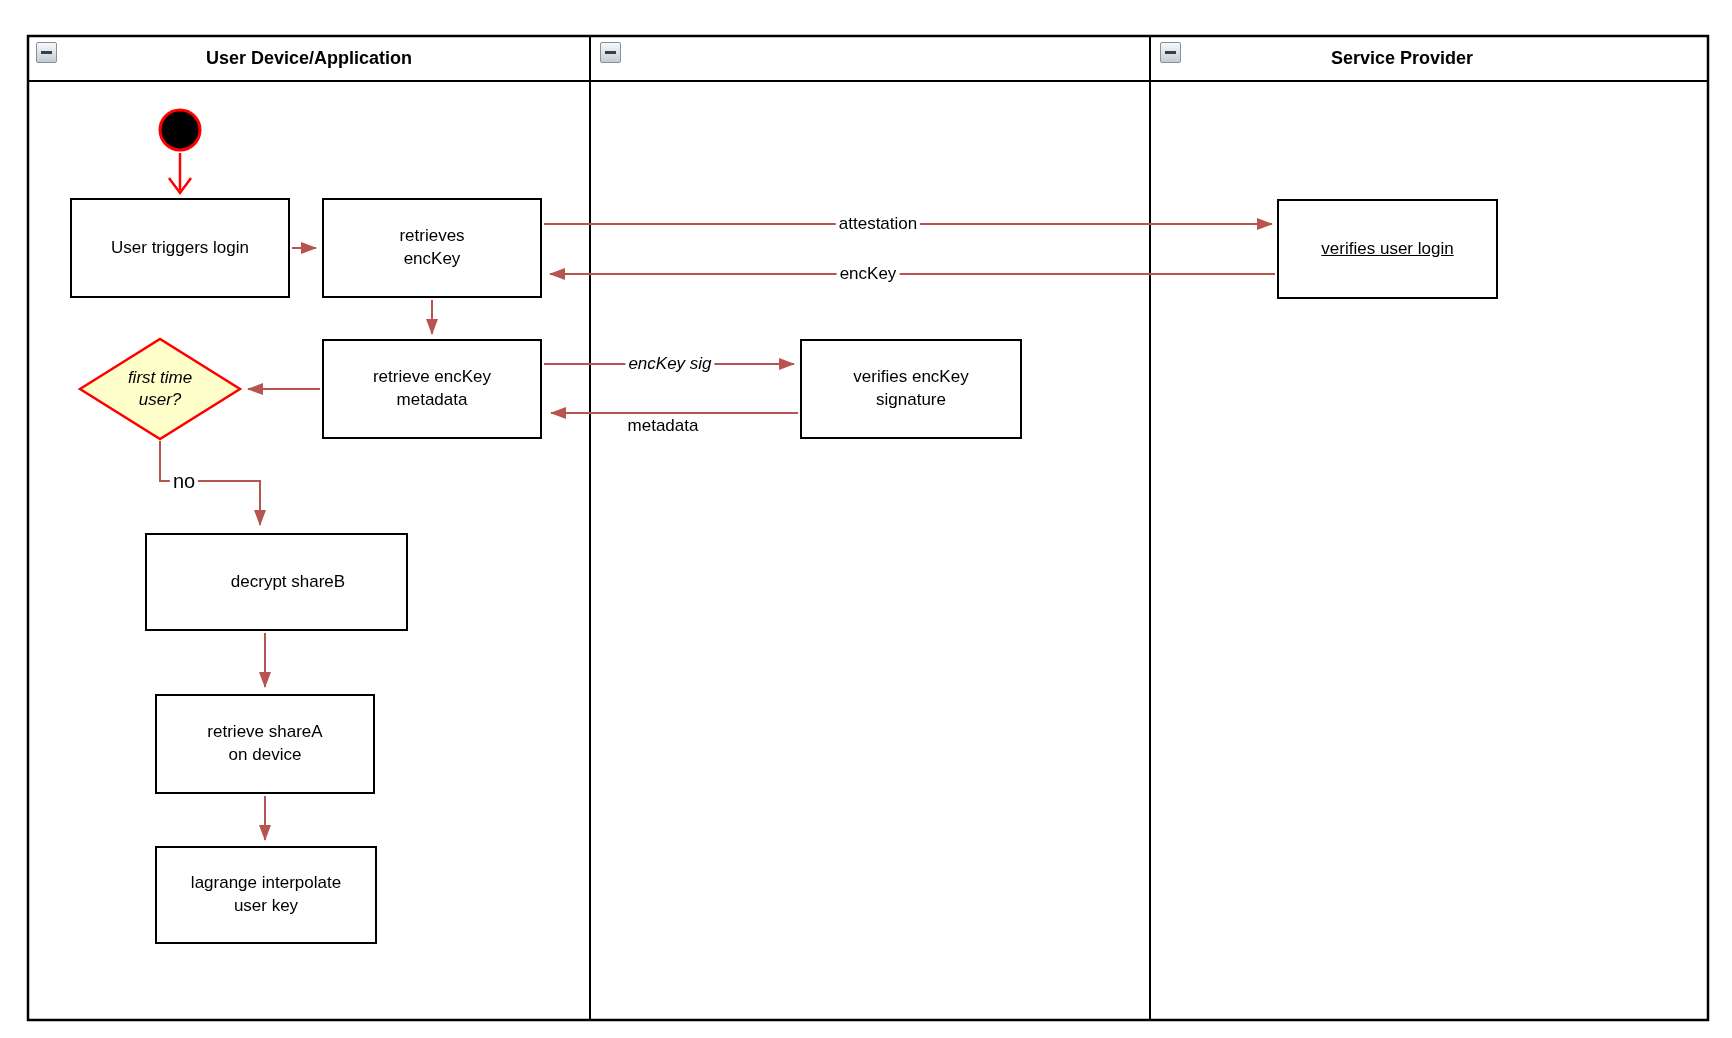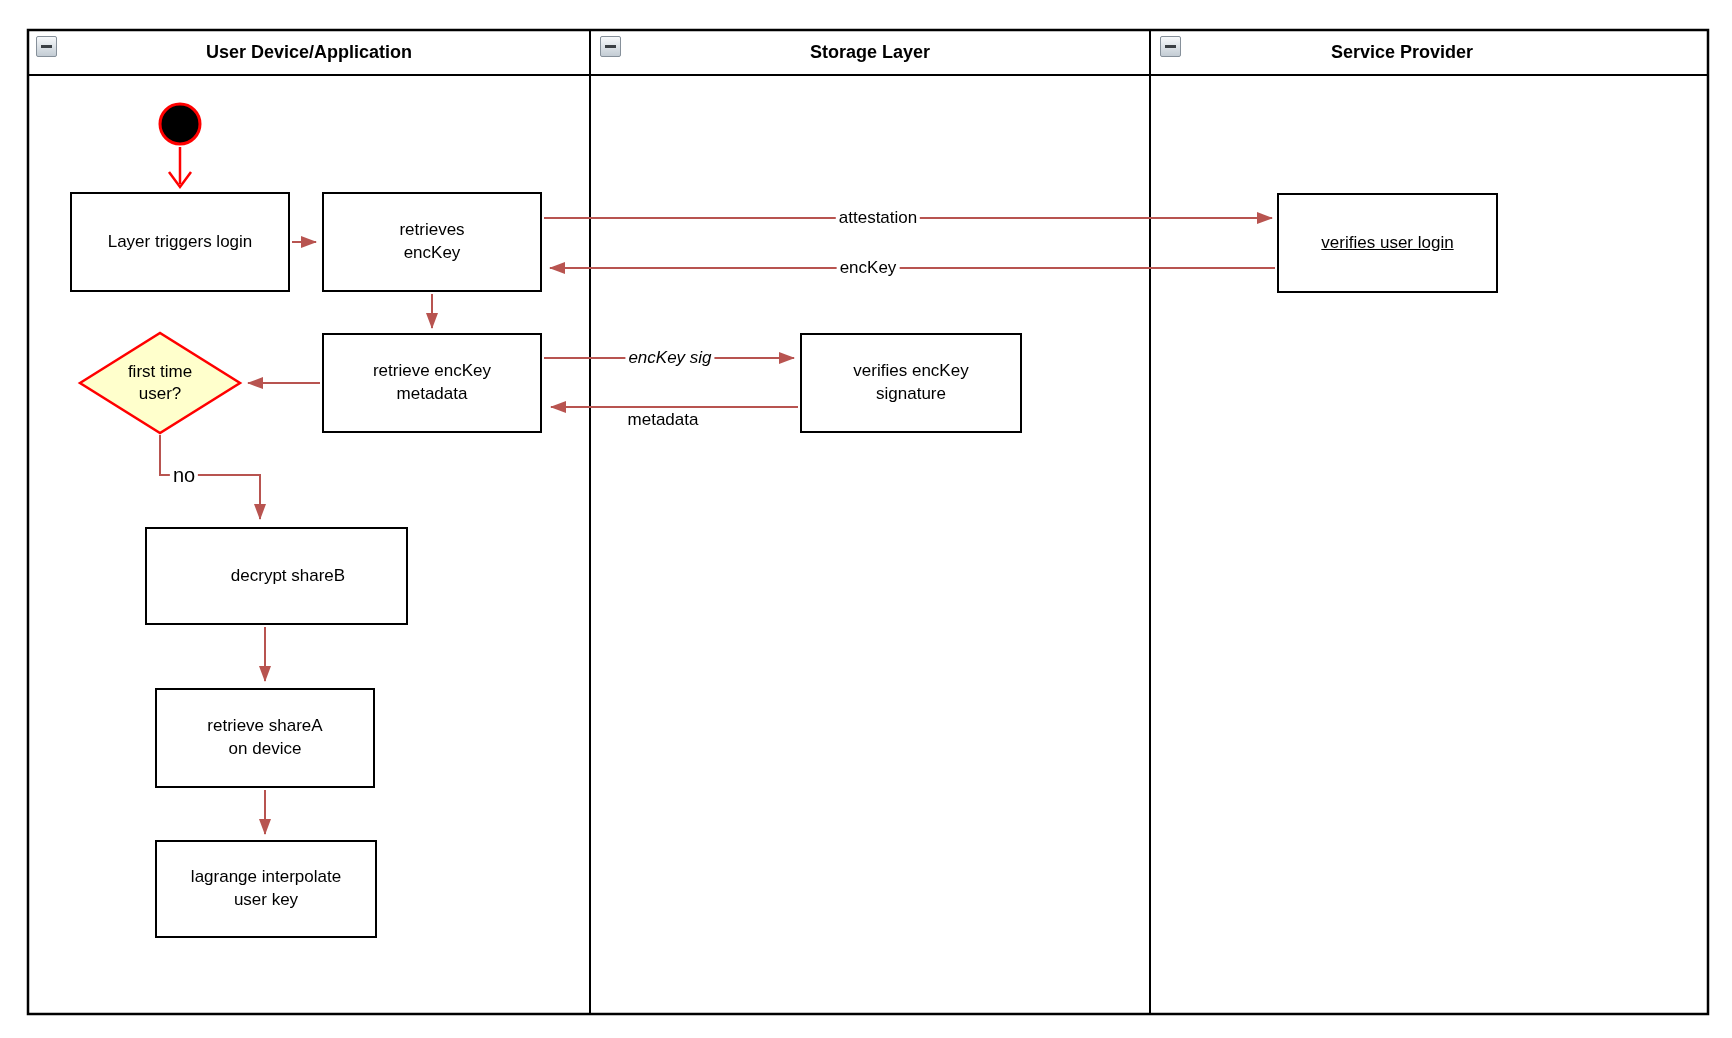--- a/index.html
+++ b/index.html
@@ -1,17 +1,17 @@
 <!DOCTYPE html>
 <html style="--arrow: #b85450; --start-arrow: #ff0000; --decision-fill: #ffffcc; --decision-border: #ff0000;"><head>
 <meta charset="utf-8">
 <style>
   html,body{margin:0;padding:0;background:#ffffff;}
   #stage{position:relative;width:1732px;height:1030px;background:#ffffff;
-         font-family:"Liberation Sans", sans-serif;color:#000;overflow:hidden;}
+         font-family:"Liberation Sans", sans-serif;color:#000;overflow:hidden;margin-top:6px;}
   svg{position:absolute;left:0;top:0;}
   .lane-title{position:absolute;top:30px;height:45px;display:flex;align-items:center;
               justify-content:center;font-weight:bold;font-size:18px;}
   .collapse-btn{position:absolute;width:19px;height:19px;border:1px solid #86909a;border-radius:2px;
                 background:linear-gradient(#f7f9fb,#c3ccd4);display:flex;align-items:center;justify-content:center;}
   .collapse-btn .bar{width:11px;height:3px;background:#3a3f44;}
   .node{position:absolute;background:#ffffff;border:2px solid #000;display:flex;align-items:center;
         justify-content:center;text-align:center;font-size:17px;line-height:1.35;white-space:pre-line;}
   .edge-label{position:absolute;transform:translate(-50%,-50%);background:#ffffff;padding:0 3px;
               font-size:17px;white-space:nowrap;text-align:center;}
@@ -54,52 +54,49 @@
     <polyline points="160,435 160,475 260,475 260,519" class="edge" marker-end="url(#ah)"></polyline>
     <line x1="265" y1="627" x2="265" y2="681" class="edge" marker-end="url(#ah)"></line>
     <line x1="265" y1="790" x2="265" y2="834" class="edge" marker-end="url(#ah)"></line>
 
     <polygon points="80,383 160,333 240,383 160,433" fill="var(--decision-fill)" stroke="var(--decision-border)" stroke-width="2.5"></polygon>
   </svg>
 
   <div class="lane-title" style="left:28px;width:562px;">
     <span>User Device/Application</span>
   </div>
-  <div class="lane-title" style="left:590px;width:560px;">
-    <span>Storage Layer</span>
-  </div>
   <div class="lane-title" style="left:1123px;width:558px;">
     <span>Service Provider</span>
   </div>
 
   <div class="collapse-btn" style="left:36px;top:36px;">
       <div class="bar"></div>
     </div>
   <div class="collapse-btn" style="left:600px;top:36px;">
       <div class="bar"></div>
     </div>
   <div class="collapse-btn" style="left:1160px;top:36px;">
       <div class="bar"></div>
     </div>
 
-  <div class="node" style="left:70px;top:192px;width:216px;height:96px;">Layer triggers login</div>
+  <div class="node" style="left:70px;top:192px;width:216px;height:96px;">User triggers login</div>
   <div class="node" style="left:322px;top:192px;width:216px;height:96px;">retrieves
 encKey</div>
   <div class="node" style="left:322px;top:333px;width:216px;height:96px;">retrieve encKey
 metadata</div>
   <div class="node" style="left:800px;top:333px;width:218px;height:96px;">verifies encKey
 signature</div>
   <div class="node" style="left:1277px;top:193px;width:217px;height:96px;text-decoration:underline;">verifies user login</div>
   <div class="node" style="left:145px;top:527px;width:236px;height:94px;padding-left:23px;">decrypt shareB</div>
   <div class="node" style="left:155px;top:688px;width:216px;height:96px;">retrieve shareA
 on device</div>
   <div class="node" style="left:155px;top:840px;width:218px;height:94px;">lagrange interpolate
 user key</div>
 
-  <div class="diamond-text" style="left:100px;top:343px;width:120px;height:80px;">first time
+  <div class="diamond-text" style="left:100px;top:343px;width:120px;height:80px;font-style:italic;">first time
 user?</div>
 
   <div class="edge-label" style="left:878px;top:218px;">attestation</div>
   <div class="edge-label" style="left:868px;top:268px;">encKey</div>
   <div class="edge-label" style="left:670px;top:358px;font-style:italic;">encKey sig</div>
   <div class="edge-label below" style="left:663px;top:410px;">metadata</div>
   <div class="edge-label" style="left:184px;top:475px;font-size:20px;">no</div>
 
 </div>
 

